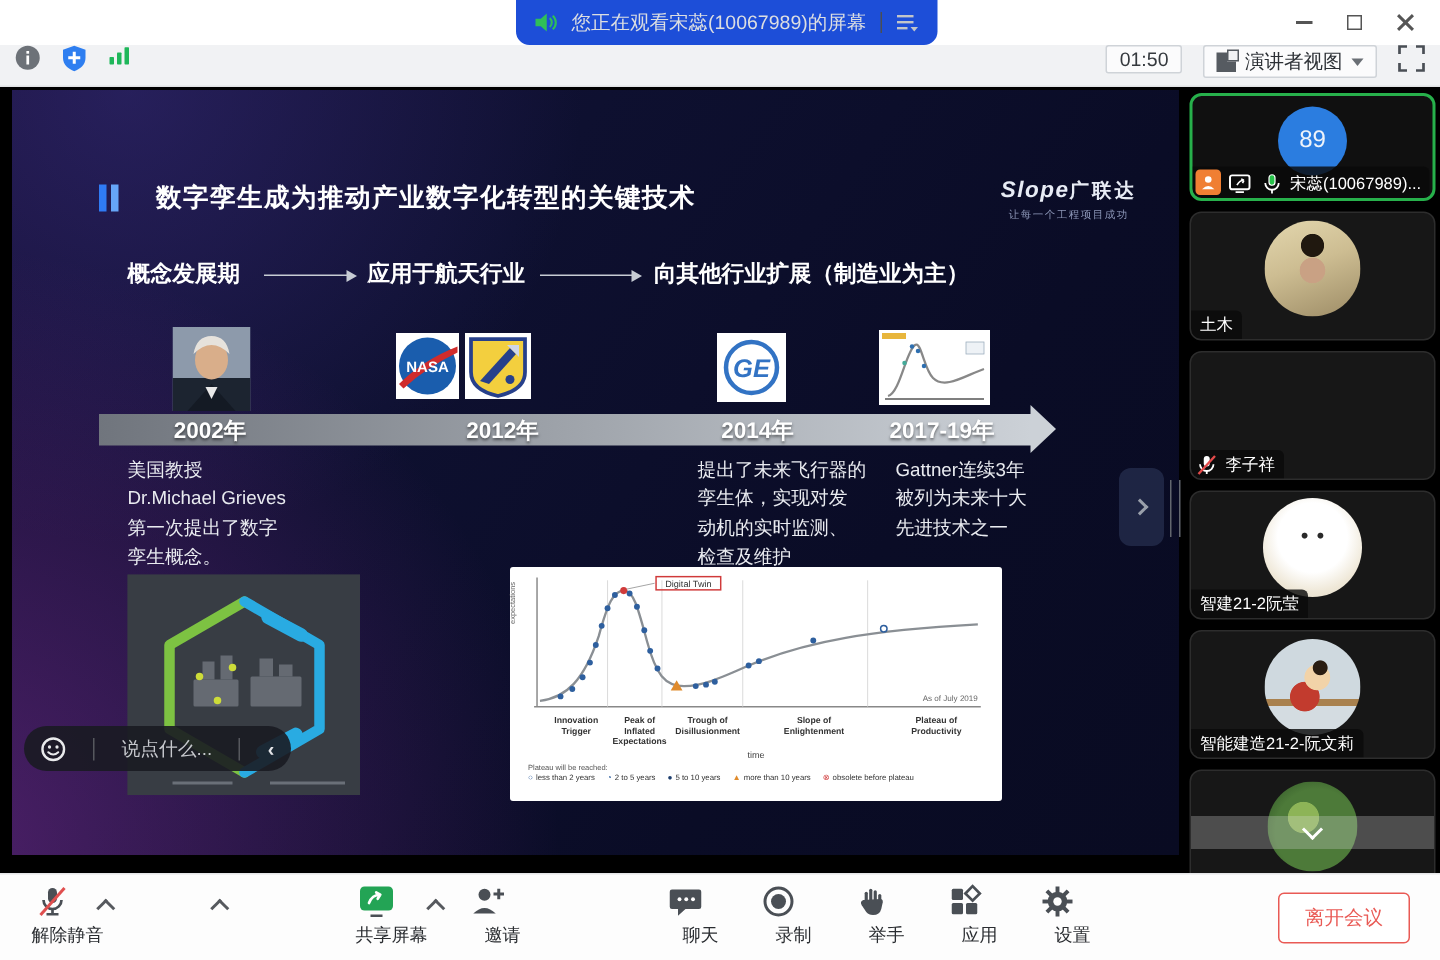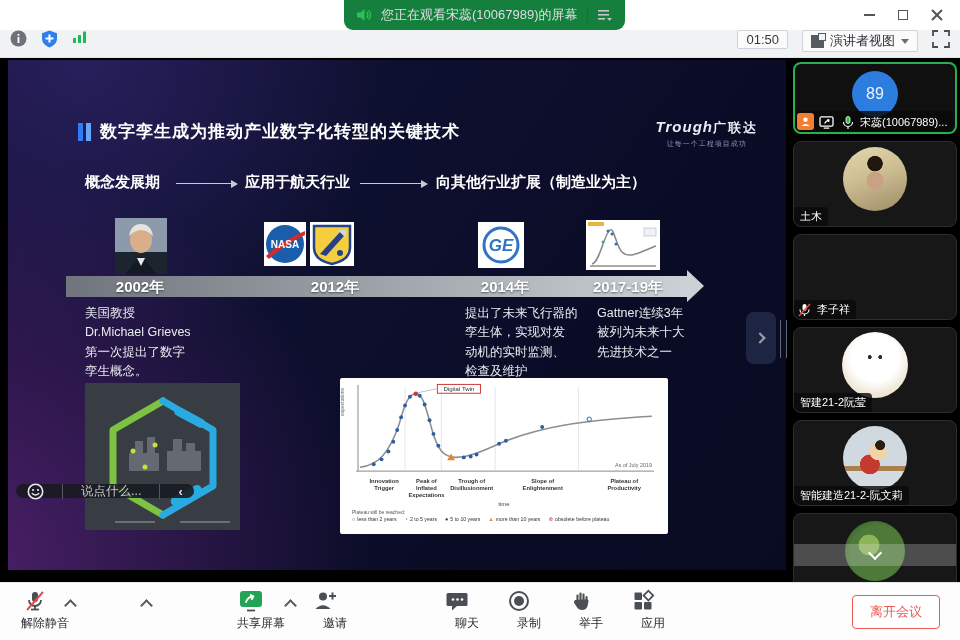--- a/index.html
+++ b/index.html
@@ -2,21 +2,21 @@
 <html><head>
 <meta charset="utf-8">
 <style>
   * { margin:0; padding:0; box-sizing:border-box; }
   html,body { width:960px; height:640px; overflow:hidden; }
   body { font-family:"Liberation Sans","DejaVu Sans",sans-serif; background:#000; }
   .app { position:relative; width:960px; height:640px; background:#000; }
 
   
   .titlebar { position:relative; height:30px; background:#ffffff; }
-  .watch-pill { position:absolute; left:344px; top:0; height:30px; background:#15803d;
+  .watch-pill { position:absolute; left:344px; top:0; height:30px; background:#1d4ed8;
     border-radius:0 0 9px 9px; display:flex; align-items:center; gap:9px; padding:0 12px; }
   .watch-pill .txt { color:#dcdee1; font-size:13px; white-space:nowrap; }
   .pill-sep { width:1px; height:14px; background:#4a4e54; }
   .win-controls { position:absolute; right:6px; top:0; height:30px; display:flex; }
   .win-btn { width:34px; height:30px; display:flex; align-items:center; justify-content:center; cursor:default; }
   .glyph-min { width:11px; height:2px; background:#555; }
   .glyph-max { width:10px; height:10px; border:1.5px solid #555; }
   .glyph-close { position:relative; width:12px; height:12px; }
   .glyph-close::before,.glyph-close::after { content:""; position:absolute; left:5px; top:-1px; width:2px; height:14px; background:#555; }
   .glyph-close::before { transform:rotate(45deg);} .glyph-close::after{ transform:rotate(-45deg);}
@@ -36,21 +36,21 @@
   
   .content { display:flex; height:524px; background:#000; }
   .stage { position:relative; width:790px; height:524px; background:#000; }
   .slide { position:absolute; left:8px; top:2px; width:778px; height:510px;
     background:
       radial-gradient(circle at -5% 100%, rgba(150,50,170,.45), transparent 42%),
       radial-gradient(circle at 10% 0%, rgba(70,60,160,.35), transparent 35%),
       linear-gradient(125deg,#181038 0%, #0e1030 35%, #0a0c26 70%, #090b22 100%);
     overflow:hidden; }
 
-  .s-head { position:absolute; left:70px; top:60px; display:flex; align-items:center; gap:9px; }
+  .s-head { position:absolute; left:58px; top:60px; display:flex; align-items:center; gap:25px; }
   .title-bars { display:flex; gap:3px; }
   .title-bars i { display:block; width:5px; height:18px; background:#2f7bf5; }
   .title-bars i:last-child { background:#66a6f8; height:18px; }
   .s-title { color:#fff; font-size:17px; font-weight:bold; letter-spacing:1px; }
 
   .brand { position:absolute; right:28px; top:58px; text-align:center; }
   .brand-row { color:#e8ecf5; font-size:15px; font-weight:bold; font-style:italic; letter-spacing:1px; }
   .brand-row .cn { font-style:normal; font-size:13px; letter-spacing:2px; }
   .brand-tag { color:#8d97b8; font-size:7px; margin-top:2px; letter-spacing:1px; }
 
@@ -73,21 +73,21 @@
   .g-ylab { position:absolute; left:-1px; top:38px; transform:rotate(-90deg); transform-origin:left top;
     font-size:5px; color:#666; }
   .g-phases { display:flex; margin-left:14px; margin-top:1px; }
   .g-phases div { font-size:5.8px; font-weight:bold; color:#333; text-align:center; white-space:pre-line; line-height:1.25; }
   .g-time { text-align:center; font-size:6px; color:#444; margin-top:1px; }
   .g-legend-title { font-size:5px; color:#555; margin-top:2px; margin-left:6px; }
   .g-legend { display:flex; gap:8px; margin-left:6px; margin-top:1.5px; }
   .g-legend span.sym { font-size:5.5px; margin-right:2px; }
   .g-legend .it { font-size:5.2px; color:#333; display:flex; align-items:center; }
 
-  .chat-pill { position:absolute; left:16px; top:426px; height:14px; background:rgba(26,27,34,.9);
+  .chat-pill { position:absolute; left:16px; top:426px; height:30px; background:rgba(26,27,34,.9);
     border-radius:16px; display:flex; align-items:center; gap:18px; padding:0 11px; z-index:6;justify-content:space-between; }
   .chat-pill .ph { color:#c6c8cd; font-size:12.5px; }
   .chat-pill .dv { width:1px; height:15px; background:#56585e; }
   .chat-pill .col { color:#e3e4e8; font-size:13px; font-weight:bold; }
 
   .collapse-tab { position:absolute; left:746px; top:254px; width:30px; height:52px;
     background:rgba(33,40,70,.92); border-radius:8px; display:flex; align-items:center; justify-content:center; z-index:5; }
   .collapse-tab .chev { width:8px; height:8px; border-top:2px solid #9aa0ab; border-right:2px solid #9aa0ab; transform:rotate(45deg); margin-right:2px; }
   .grip { position:absolute; left:780px; top:262px; width:7px; height:38px;
     border-left:1.5px solid #62666e; border-right:1.5px solid #62666e; z-index:5; }
@@ -214,21 +214,21 @@
 
         <div class="s-head">
           <span class="title-bars">
               <i></i>
               <i></i>
             </span>
           <span class="s-title">数字孪生成为推动产业数字化转型的关键技术</span>
         </div>
 
         <div class="brand">
-          <div class="brand-row"><span>Trough</span><span class="cn">广联达</span></div>
+          <div class="brand-row"><span>Slope</span><span class="cn">广联达</span></div>
           <div class="brand-tag">让每一个工程项目成功</div>
         </div>
 
         <div class="phase" style="left:77px">概念发展期</div>
         <div class="p-arrow" style="left:168px;width:56px"></div>
         <div class="phase" style="left:237px">应用于航天行业</div>
         <div class="p-arrow" style="left:352px;width:62px"></div>
         <div class="phase" style="left:428px">向其他行业扩展（制造业为主）</div>
 
         <div class="logo-box" style="left:107px">
@@ -570,16 +570,33 @@
     <div class="bitem" style="left:614px">
       <svg width="24" height="24" viewBox="0 0 24 24">
         <rect x="3.5" y="3.5" width="7.5" height="7.5" rx="1" fill="#4a4f55"></rect>
         <rect x="3.5" y="13" width="7.5" height="7.5" rx="1" fill="#4a4f55"></rect>
         <rect x="13" y="13" width="7.5" height="7.5" rx="1" fill="#4a4f55"></rect>
         <rect x="14" y="3.2" width="6.8" height="6.8" fill="none" stroke="#4a4f55" stroke-width="1.8" transform="rotate(45 17.4 6.6)"></rect>
       </svg>
       <span class="lbl">应用</span>
     </div>
 
+    <div class="bitem" style="left:676px">
+      <svg width="24" height="24" viewBox="0 0 24 24">
+        <g fill="#4a4f55">
+          <rect x="10.7" y="2" width="2.6" height="4.5"></rect>
+          <rect x="10.7" y="2" width="2.6" height="4.5" transform="rotate(45 12 12)"></rect>
+          <rect x="10.7" y="2" width="2.6" height="4.5" transform="rotate(90 12 12)"></rect>
+          <rect x="10.7" y="2" width="2.6" height="4.5" transform="rotate(135 12 12)"></rect>
+          <rect x="10.7" y="2" width="2.6" height="4.5" transform="rotate(180 12 12)"></rect>
+          <rect x="10.7" y="2" width="2.6" height="4.5" transform="rotate(225 12 12)"></rect>
+          <rect x="10.7" y="2" width="2.6" height="4.5" transform="rotate(270 12 12)"></rect>
+          <rect x="10.7" y="2" width="2.6" height="4.5" transform="rotate(315 12 12)"></rect>
+          <circle cx="12" cy="12" r="6.5"></circle>
+        </g>
+        <circle cx="12" cy="12" r="2.8" fill="#fdfdfd"></circle>
+      </svg>
+      <span class="lbl">设置</span>
+    </div>
 
     <div class="leave-btn">离开会议</div>
   </div>
 </div>
 
 </body></html>

